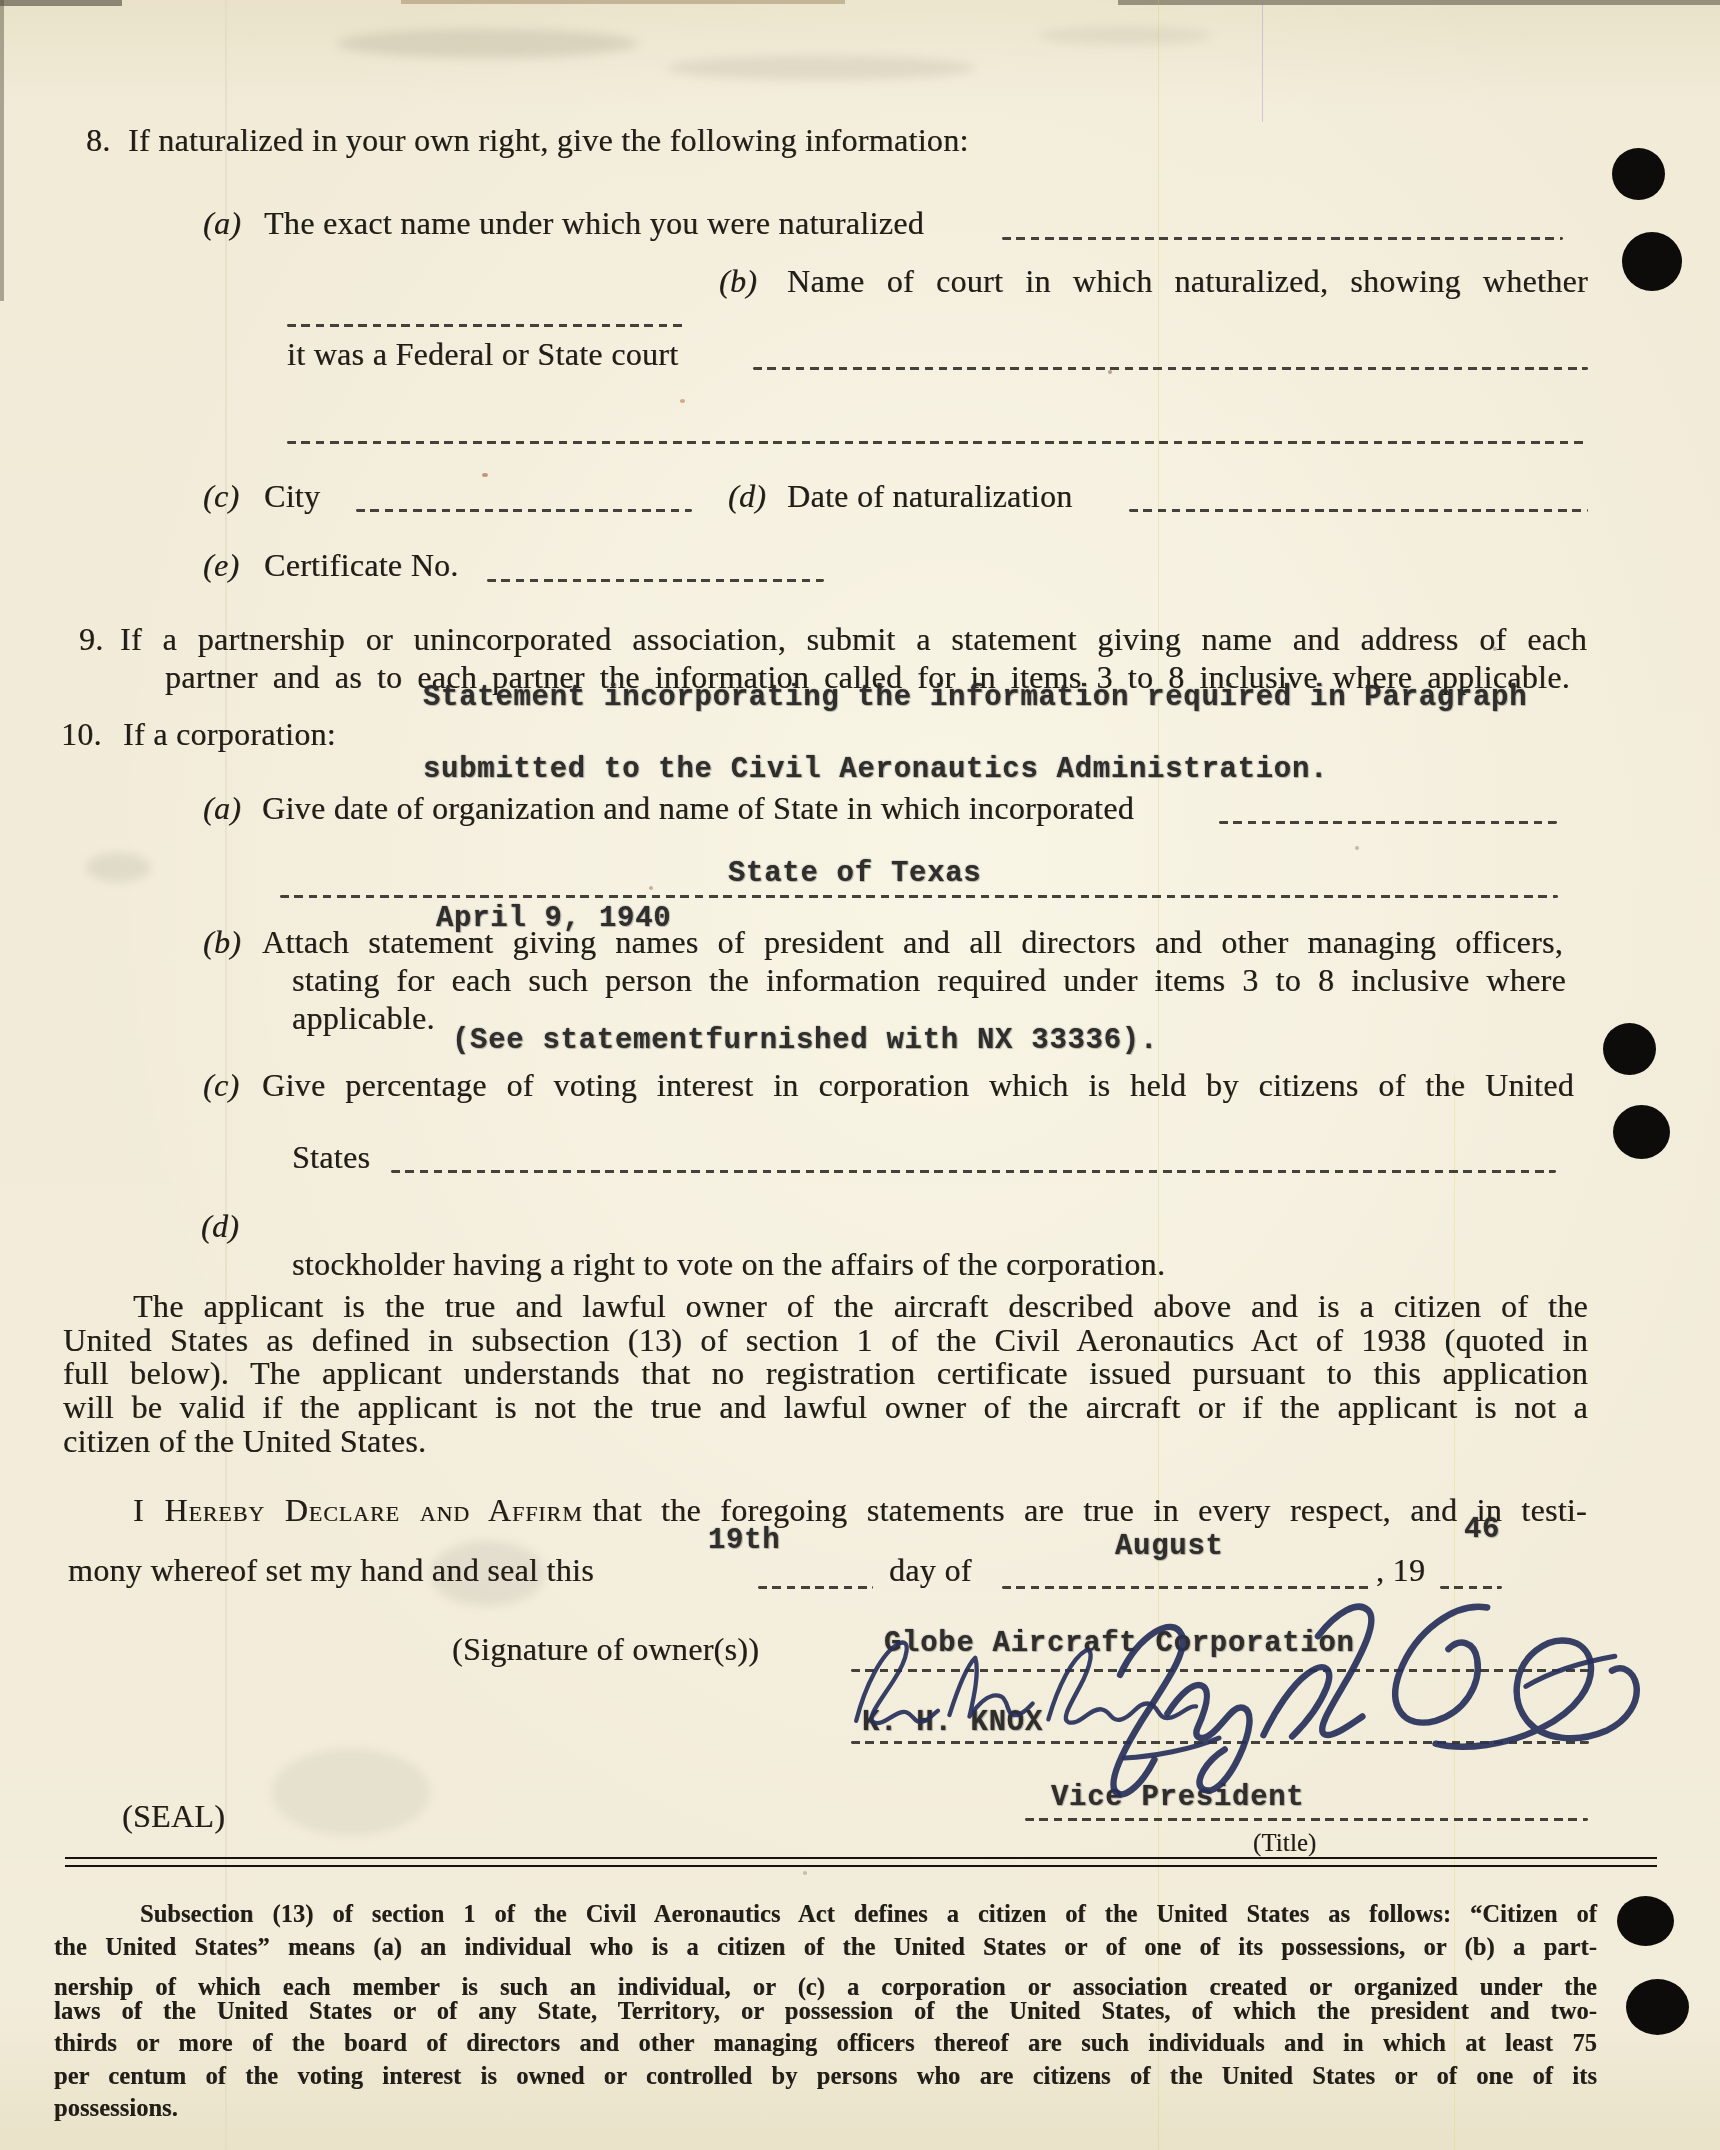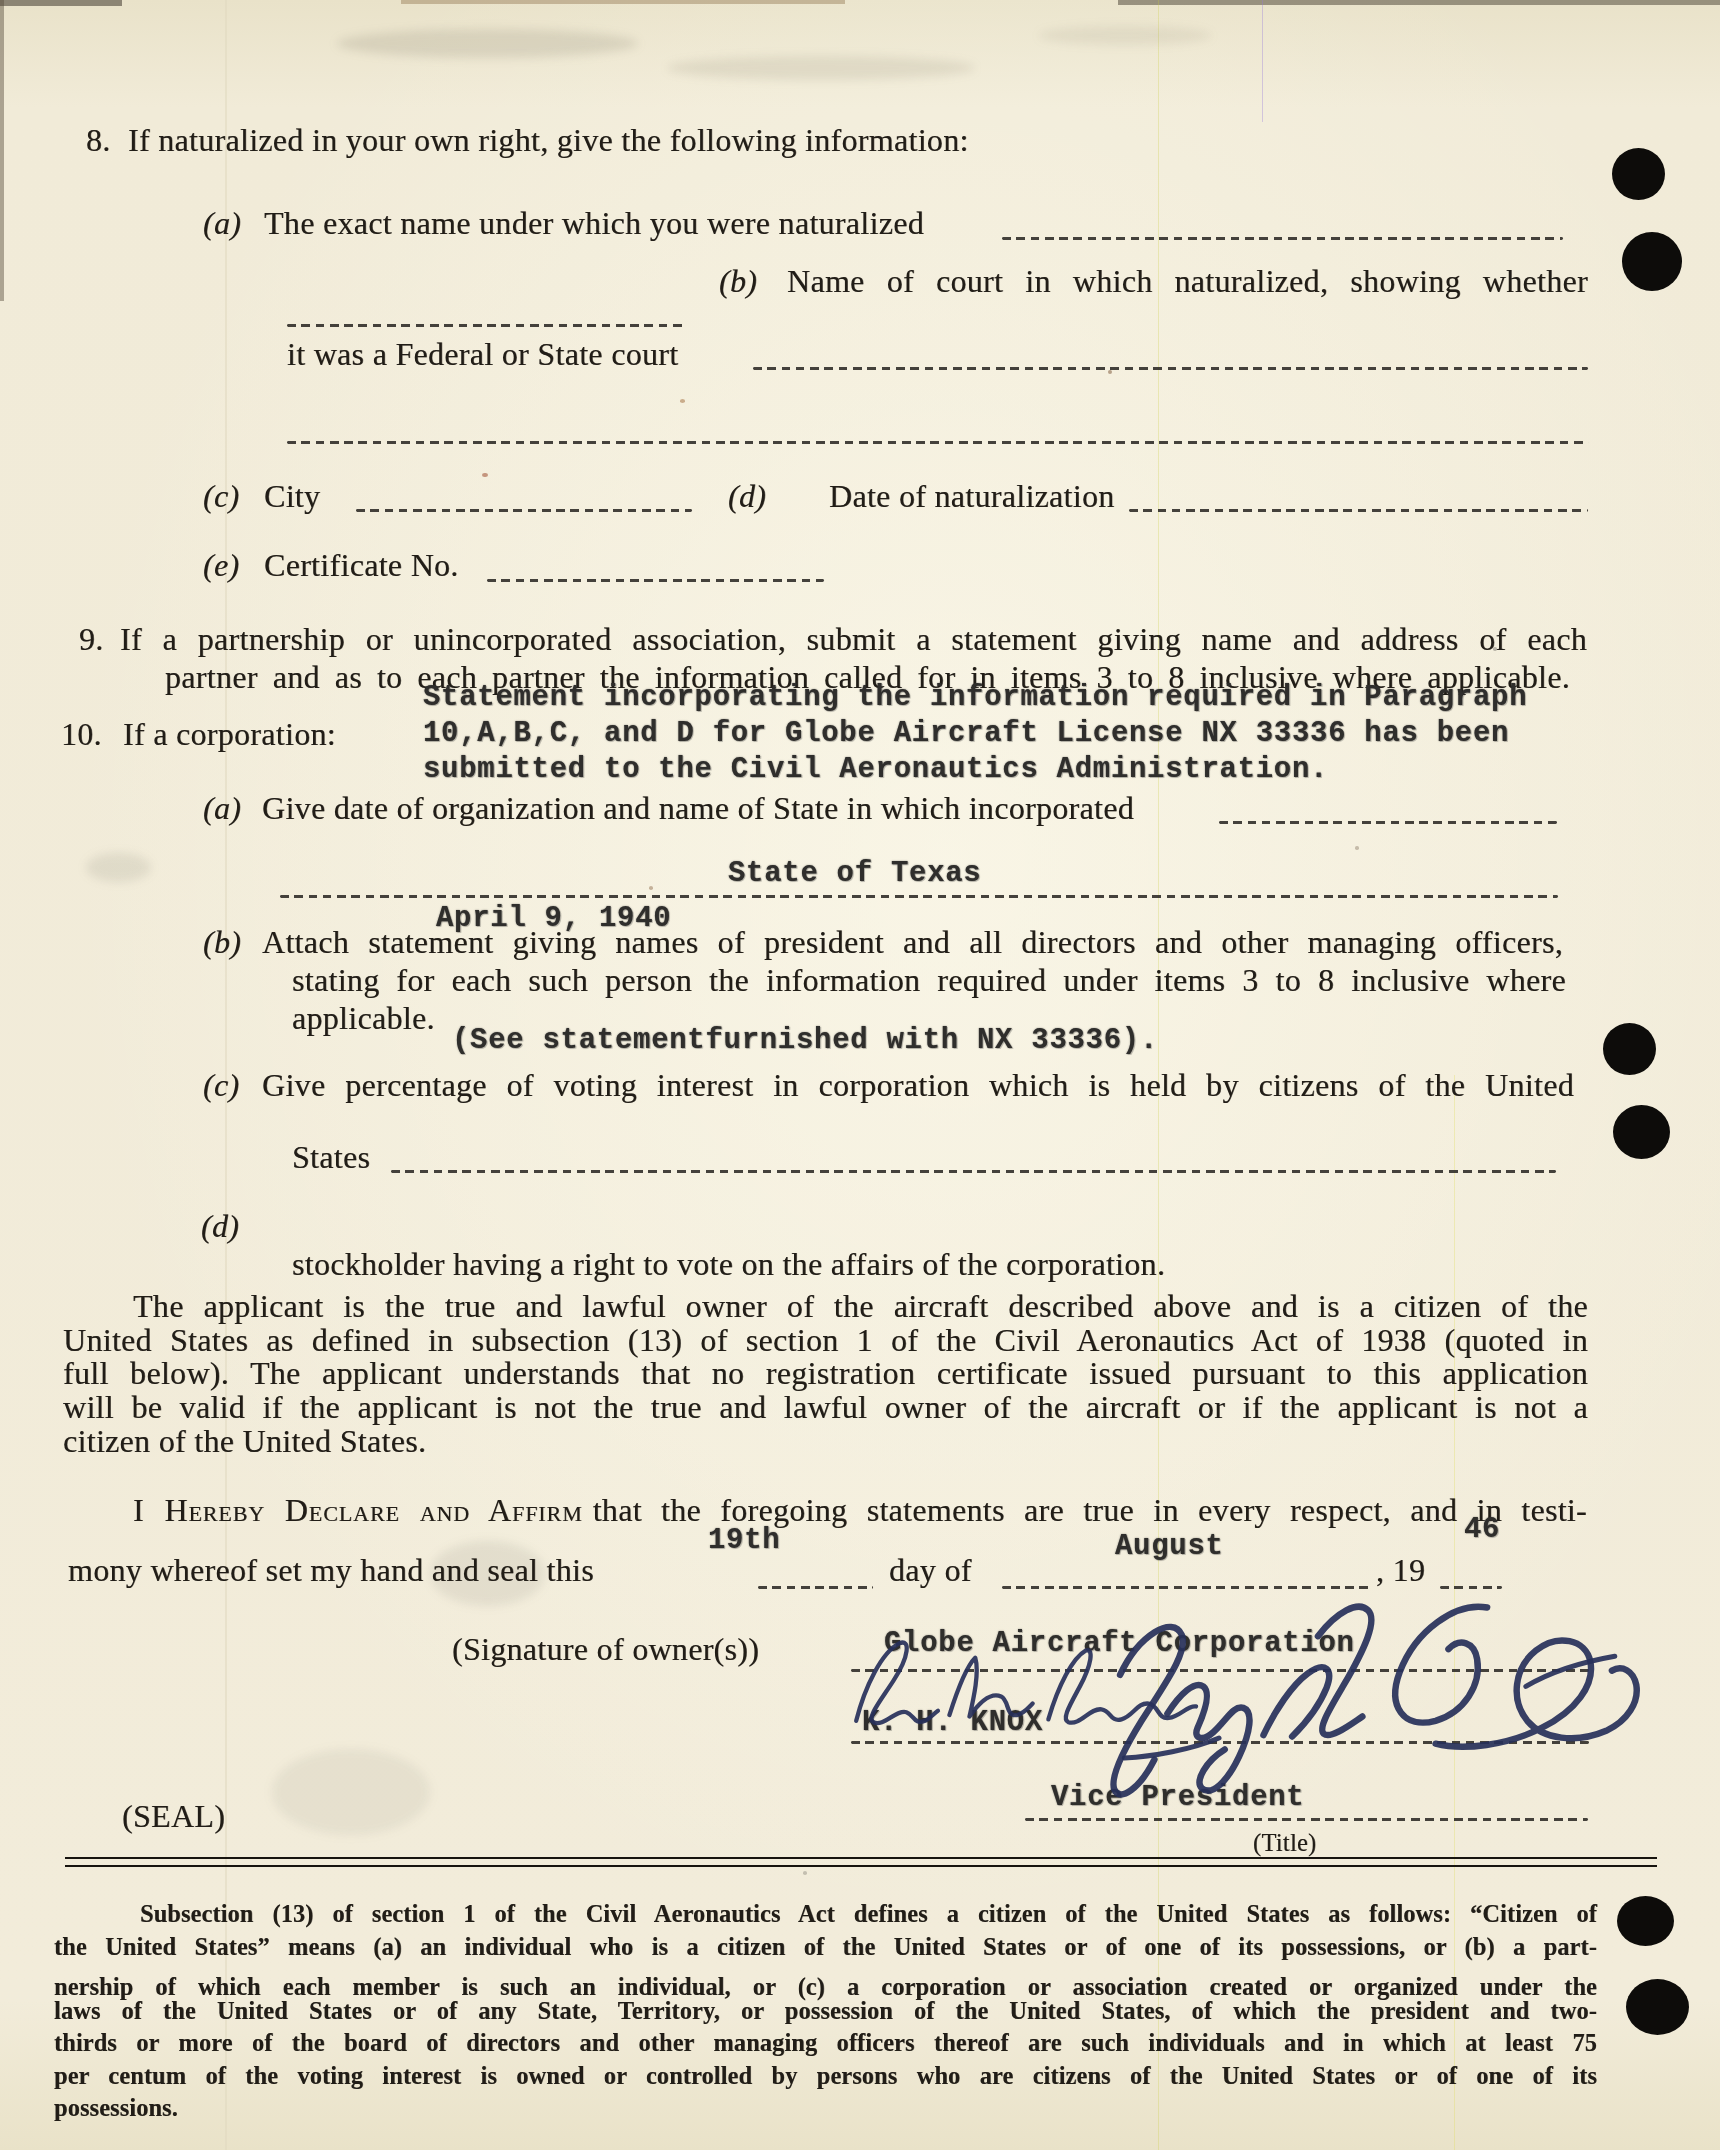--- a/index.html
+++ b/index.html
@@ -75,35 +75,34 @@
 
   <div class="t" style="left:287px;top:337px;">it was a Federal or State court</div>
   <div class="dash" style="left:753px;top:367px;width:835px;"></div>
 
   <div class="dash" style="left:287px;top:441px;width:1301px;"></div>
 
   <div class="t it" style="left:203px;top:479px;">(c)</div>
   <div class="t" style="left:264px;top:479px;">City</div>
   <div class="dash" style="left:356px;top:509px;width:336px;"></div>
   <div class="t it" style="left:728px;top:479px;">(d)</div>
-  <div class="t" style="left:829px;top:479px;">Date of naturalization</div>
+  <div class="t" style="left:787px;top:479px;">Date of naturalization</div>
   <div class="dash" style="left:1129px;top:509px;width:459px;"></div>
 
   <div class="t it" style="left:203px;top:548px;">(e)</div>
   <div class="t" style="left:264px;top:548px;">Certificate No.</div>
   <div class="dash" style="left:487px;top:579px;width:337px;"></div>
 
   <div class="t" style="left:79px;top:622px;">9.</div>
   <div class="t just" style="left:120px;top:622px;width:1467px;">If a partnership or unincorporated association, submit a statement giving name and address of each</div>
   <div class="t just" style="left:165px;top:660px;width:1405px;">partner and as to each partner the information called for in items 3 to 8 inclusive where applicable.</div>
 
   <div class="type" style="left:423px;top:681px;">Statement incorporating the information required in Paragraph</div>
   <div class="t" style="left:61px;top:717px;">10.</div>
   <div class="t" style="left:123px;top:717px;">If a corporation:</div>
-  <div class="type" style="left:423px;top:717px;">10,A,B,C, and D for Globe Aircraft License NX 33336 has been</div>
   <div class="type" style="left:423px;top:753px;">submitted to the Civil Aeronautics Administration.</div>
 
   <div class="t it" style="left:203px;top:791px;">(a)</div>
   <div class="t" style="left:262px;top:791px;">Give date of organization and name of State in which incorporated</div>
   <div class="dash" style="left:1219px;top:821px;width:338px;"></div>
 
   <div class="type" style="left:436px;top:902px;">April 9, 1940</div>
   <div class="type" style="left:728px;top:857px;">State of Texas</div>
   <div class="dash" style="left:280px;top:895px;width:1278px;"></div>
 

